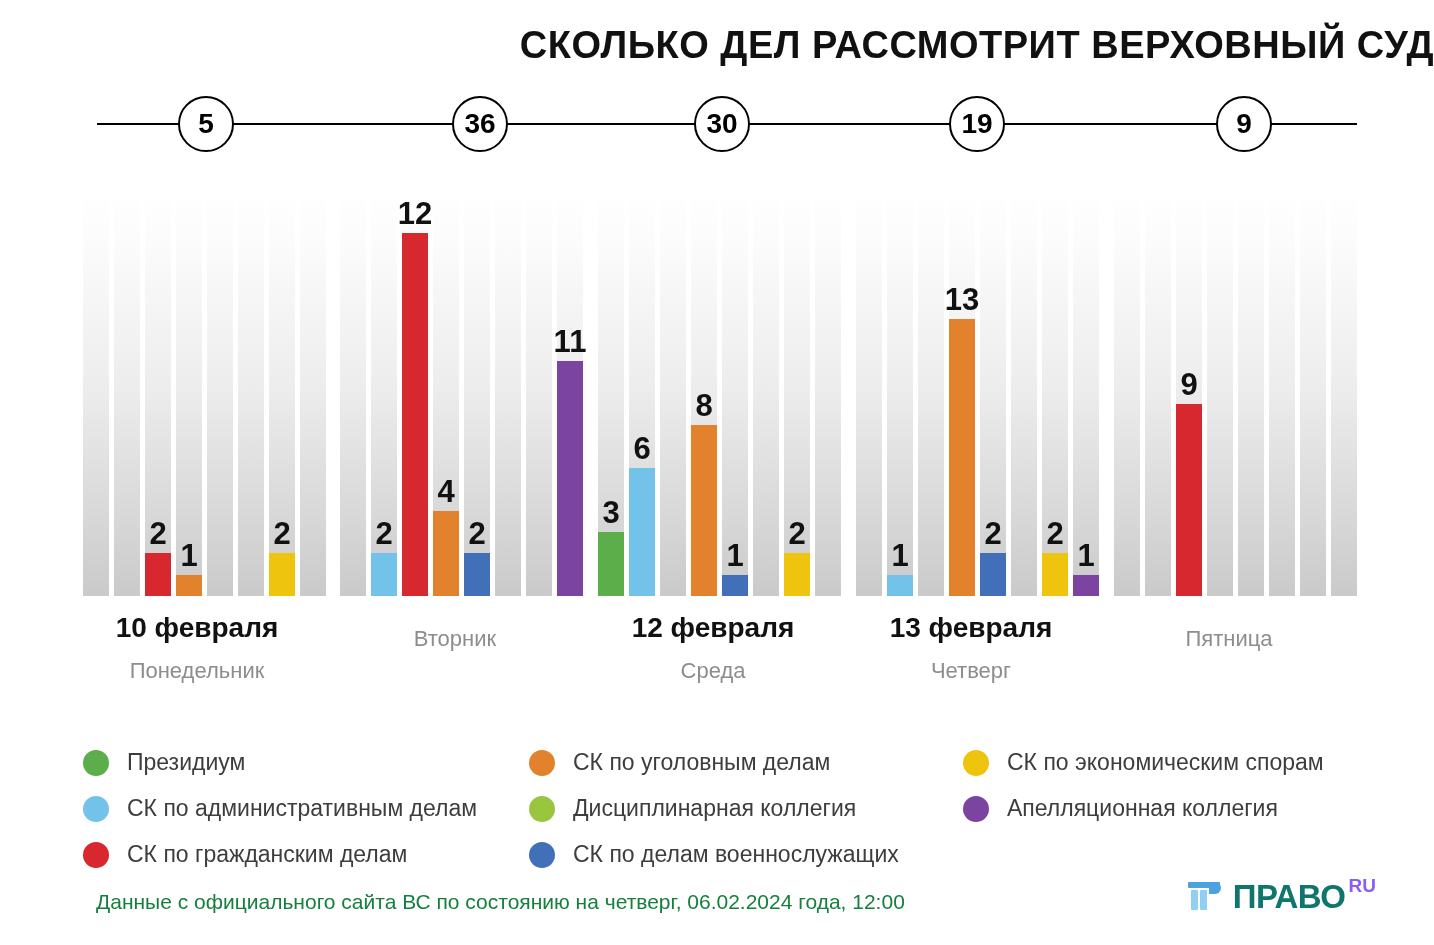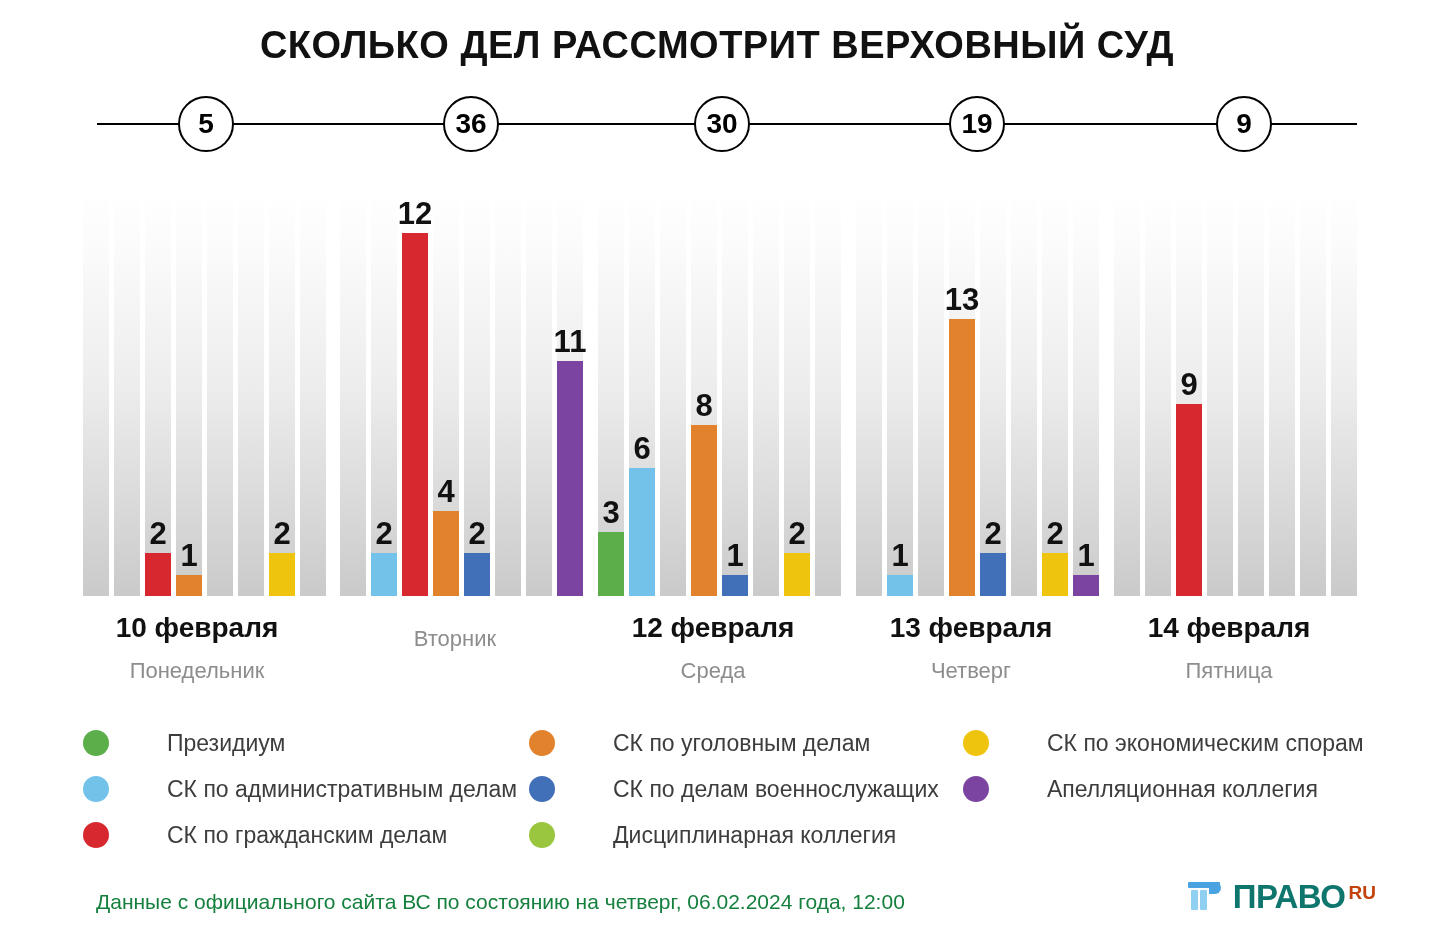--- a/index.html
+++ b/index.html
@@ -8,21 +8,21 @@
     background:#ffffff;
     font-family:"Liberation Sans","DejaVu Sans",sans-serif;
     color:#1a1a1a;
     overflow:hidden;
     position:relative;
   }
 
   
   .title{
     position:absolute;left:0;top:24px;width:1434px;
-    text-align:center;
+    text-align:right;
     font-size:38px;font-weight:bold;letter-spacing:0.5px;
     color:#111111;
   }
 
   
   .timeline{
     position:absolute;left:97px;top:96px;width:1260px;height:56px;
   }
   .timeline-line{
     position:absolute;left:0;top:27px;width:1260px;height:2px;
@@ -74,21 +74,21 @@
   }
 
   
   .legend{
     position:absolute;left:83px;top:730px;width:1300px;
   }
   .legend-col{
     position:absolute;top:0;
   }
   .legend-item{
-    display:flex;align-items:flex-start;height:46px;gap:40px;
+    display:flex;align-items:flex-end;height:46px;
   }
   .legend-dot{
     width:26px;height:26px;border-radius:50%;flex:0 0 auto;
   }
   .legend-text{
     margin-left:18px;
     font-size:23px;color:#3d3d3d;white-space:nowrap;
   }
 
   
@@ -101,36 +101,36 @@
     display:flex;align-items:center;height:42px;
   }
   .logo-mark{
     width:34px;height:34px;position:relative;margin-right:12px;
   }
   .logo-word{
     font-size:33px;font-weight:bold;color:#0f766e;letter-spacing:-0.5px;
     line-height:1;
   }
   .logo-ru{
-    font-size:19px;font-weight:bold;color:#c2410c;
-    line-height:1;margin-left:3px;align-self:flex-start;margin-top:8px;
+    font-size:19px;font-weight:bold;color:#8b5cf6;
+    line-height:1;margin-left:3px;align-self:flex-start;margin-top:1px;
   }
 </style>
 </head>
 <body>
 
 <div class="title">СКОЛЬКО ДЕЛ РАССМОТРИТ ВЕРХОВНЫЙ СУД</div>
 
 <div class="timeline">
   <div class="timeline-line"></div>
   <div id="timeline-nodes">
       <div class="tl-node" style="left: 109px;">
         <span>5</span>
       </div>
-      <div class="tl-node" style="left: 374px;">
+      <div class="tl-node" style="left: 383px;">
         <span>36</span>
       </div>
       <div class="tl-node" style="left: 625px;">
         <span>30</span>
       </div>
       <div class="tl-node" style="left: 880px;">
         <span>19</span>
       </div>
       <div class="tl-node" style="left: 1147px;">
         <span>9</span>
@@ -259,21 +259,20 @@
     </div>
     <div class="day-caption" style="left: 513px; width: 400px;">
       <div class="day-date">12 февраля</div>
       <div class="day-weekday">Среда</div>
     </div>
     <div class="day-caption" style="left: 771px; width: 400px;">
       <div class="day-date">13 февраля</div>
       <div class="day-weekday">Четверг</div>
     </div>
     <div class="day-caption" style="left: 1029px; width: 400px;">
-      <div class="day-date">14 февраля</div>
       <div class="day-weekday">Пятница</div>
     </div>
   </div>
 
 <div class="legend">
   <div id="legend-cols">
       <div class="legend-col" style="left: 0px;">
         <div class="legend-item">
           <span class="legend-dot" style="background: rgb(92, 174, 74);"></span>
           <span class="legend-text">Президиум</span>
@@ -286,26 +285,26 @@
           <span class="legend-dot" style="background: rgb(215, 40, 47);"></span>
           <span class="legend-text">СК по гражданским делам</span>
         </div>
       </div>
       <div class="legend-col" style="left: 446px;">
         <div class="legend-item">
           <span class="legend-dot" style="background: rgb(227, 130, 44);"></span>
           <span class="legend-text">СК по уголовным делам</span>
         </div>
         <div class="legend-item">
+          <span class="legend-dot" style="background: rgb(154, 198, 63);"></span>
+          <span class="legend-text">Дисциплинарная коллегия</span>
+        </div>
+        <div class="legend-item">
           <span class="legend-dot" style="background: rgb(66, 112, 184);"></span>
           <span class="legend-text">СК по делам военнослужащих</span>
-        </div>
-        <div class="legend-item">
-          <span class="legend-dot" style="background: rgb(154, 198, 63);"></span>
-          <span class="legend-text">Дисциплинарная коллегия</span>
         </div>
       </div>
       <div class="legend-col" style="left: 880px;">
         <div class="legend-item">
           <span class="legend-dot" style="background: rgb(239, 196, 14);"></span>
           <span class="legend-text">СК по экономическим спорам</span>
         </div>
         <div class="legend-item">
           <span class="legend-dot" style="background: rgb(123, 68, 160);"></span>
           <span class="legend-text">Апелляционная коллегия</span>

